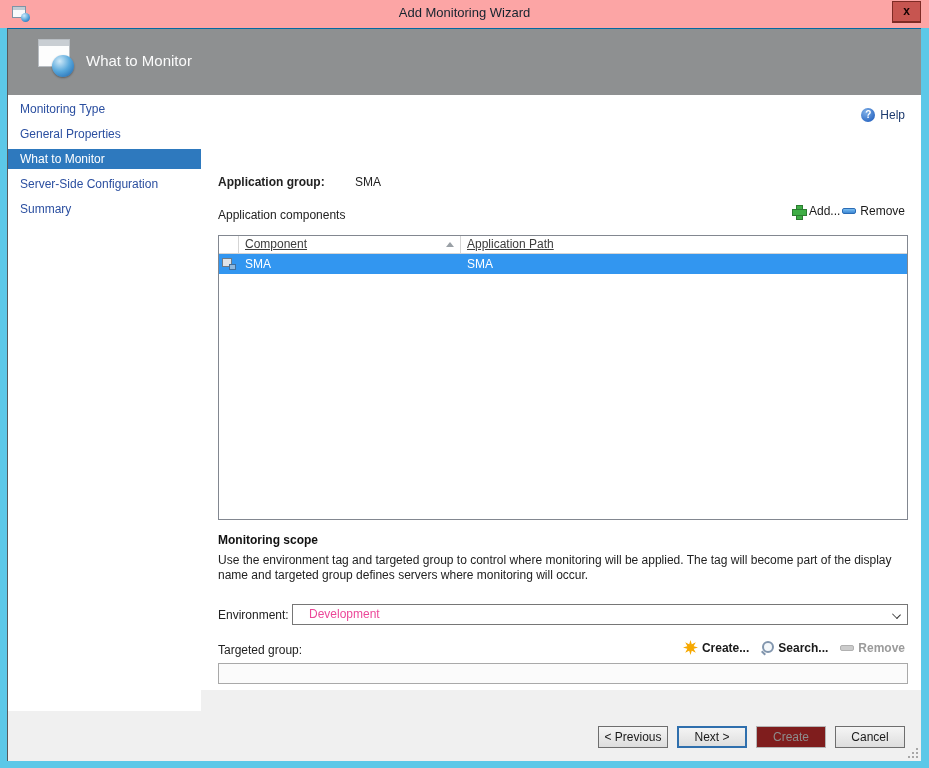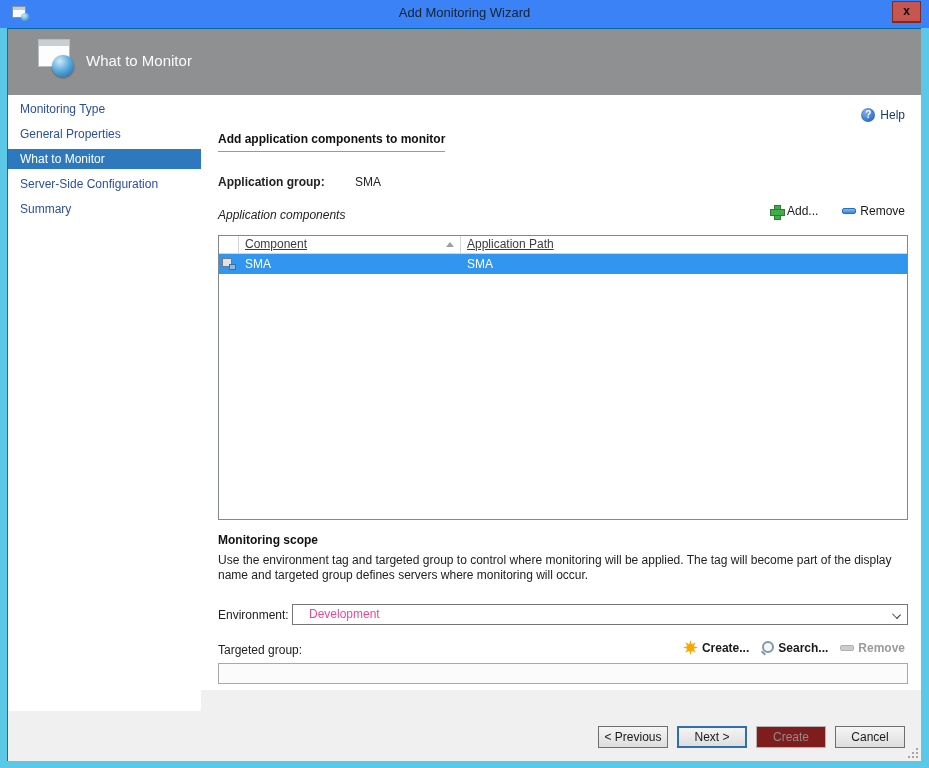--- a/index.html
+++ b/index.html
@@ -2,21 +2,21 @@
 <html><head>
 <meta charset="utf-8">
 <style>
   * { margin:0; padding:0; box-sizing:border-box; }
   html,body { width:929px; height:768px; }
   body { font-family:"Liberation Sans", sans-serif; font-size:12px; color:#1a1a1a; }
 
   .window { position:relative; width:929px; height:768px; background:#5cc8e8; overflow:hidden; }
 
   
-  .titlebar { position:absolute; top:0; left:0; right:0; height:28px; background:#3b82f6; }
+  .titlebar { position:absolute; top:0; left:0; right:0; height:28px; background:#fca5a5; }
   .titlebar-icon { position:absolute; left:12px; top:6px; width:18px; height:16px; }
   .tb-win { position:absolute; left:0; top:0; width:14px; height:12px; background:#f8fafc; border:1px solid #7e93a5; }
   .tb-win-bar { position:absolute; left:0; top:0; right:0; height:3px; background:#c3ccd4; }
   .tb-sphere { position:absolute; right:0; bottom:0; width:9px; height:9px; border-radius:50%;
                background:radial-gradient(circle at 35% 30%, #cfe9f8, #5aa9dd 50%, #2b74b8 85%); }
   .title-text { position:absolute; left:0; right:0; top:5px; text-align:center; font-size:13px; color:#14232e; }
   .close-btn { position:absolute; top:1px; right:8px; width:29px; height:22px; background:#c75550;
                border:1px solid #7e2b25; border-bottom-width:2px; color:#140202; font-weight:bold;
                font-size:12px; text-align:center; line-height:19px; cursor:pointer; }
 
@@ -47,22 +47,22 @@
   .help-icon { width:14px; height:14px; border-radius:50%; background:radial-gradient(circle at 35% 30%, #7fb0e8, #2f6bc4 75%);
                color:#fff; font-size:10px; font-weight:bold; text-align:center; line-height:14px; }
   .help-text { color:#1c3a6e; }
 
   .section-title { position:absolute; top:37px; left:17px; font-weight:bold; color:#111;
                    border-bottom:1px solid #9a9a9a; padding-bottom:5px; }
 
   .appgroup-label { position:absolute; top:80px; left:17px; color:#222;font-weight:bold; }
   .appgroup-value { position:absolute; top:80px; left:154px; color:#222; }
 
-  .components-label { position:absolute; top:113px; left:17px; color:#222;font-style:italic; }
-  .list-actions { position:absolute; top:109px; right:16px; display:flex; align-items:center; gap:24px; }
+  .components-label { position:absolute; top:113px; left:17px; color:#222; }
+  .list-actions { position:absolute; top:109px; right:16px; display:flex; align-items:center; gap:2px; }
   .action { display:flex; align-items:center; gap:4px; cursor:pointer; color:#1a1a1a; }
   .action.disabled { color:#9b9b9b; cursor:default; }
 
   .plus-icon { width:13px; height:13px; position:relative; }
   .plus-icon::before, .plus-icon::after { content:""; position:absolute; background:#3fae46; border:1px solid #2c7d31; }
   .plus-icon::before { left:4px; top:0; width:5px; height:13px; }
   .plus-icon::after  { left:0; top:4px; width:13px; height:5px; }
   .minus-blue { width:14px; height:6px; background:linear-gradient(#79bdf2,#3c87d4); border:1px solid #2b6cb5; border-radius:2px; }
   .minus-gray { width:14px; height:6px; background:#cccccc; border:1px solid #b1b1b1; border-radius:2px; }
 
@@ -151,21 +151,20 @@
       <div class="side-item">Summary</div>
     </div>
 
     <div class="content">
 
       <div class="help-link">
         <span class="help-icon">?</span>
         <span class="help-text">Help</span>
       </div>
 
-      <div class="section-title">Add application components to monitor</div>
 
       <div class="appgroup-label">Application group:</div>
       <div class="appgroup-value">SMA</div>
 
       <div class="components-label">Application components</div>
 
       <div class="list-actions">
         <div class="action">
           <span class="plus-icon"></span>
           <span>Add...</span>

